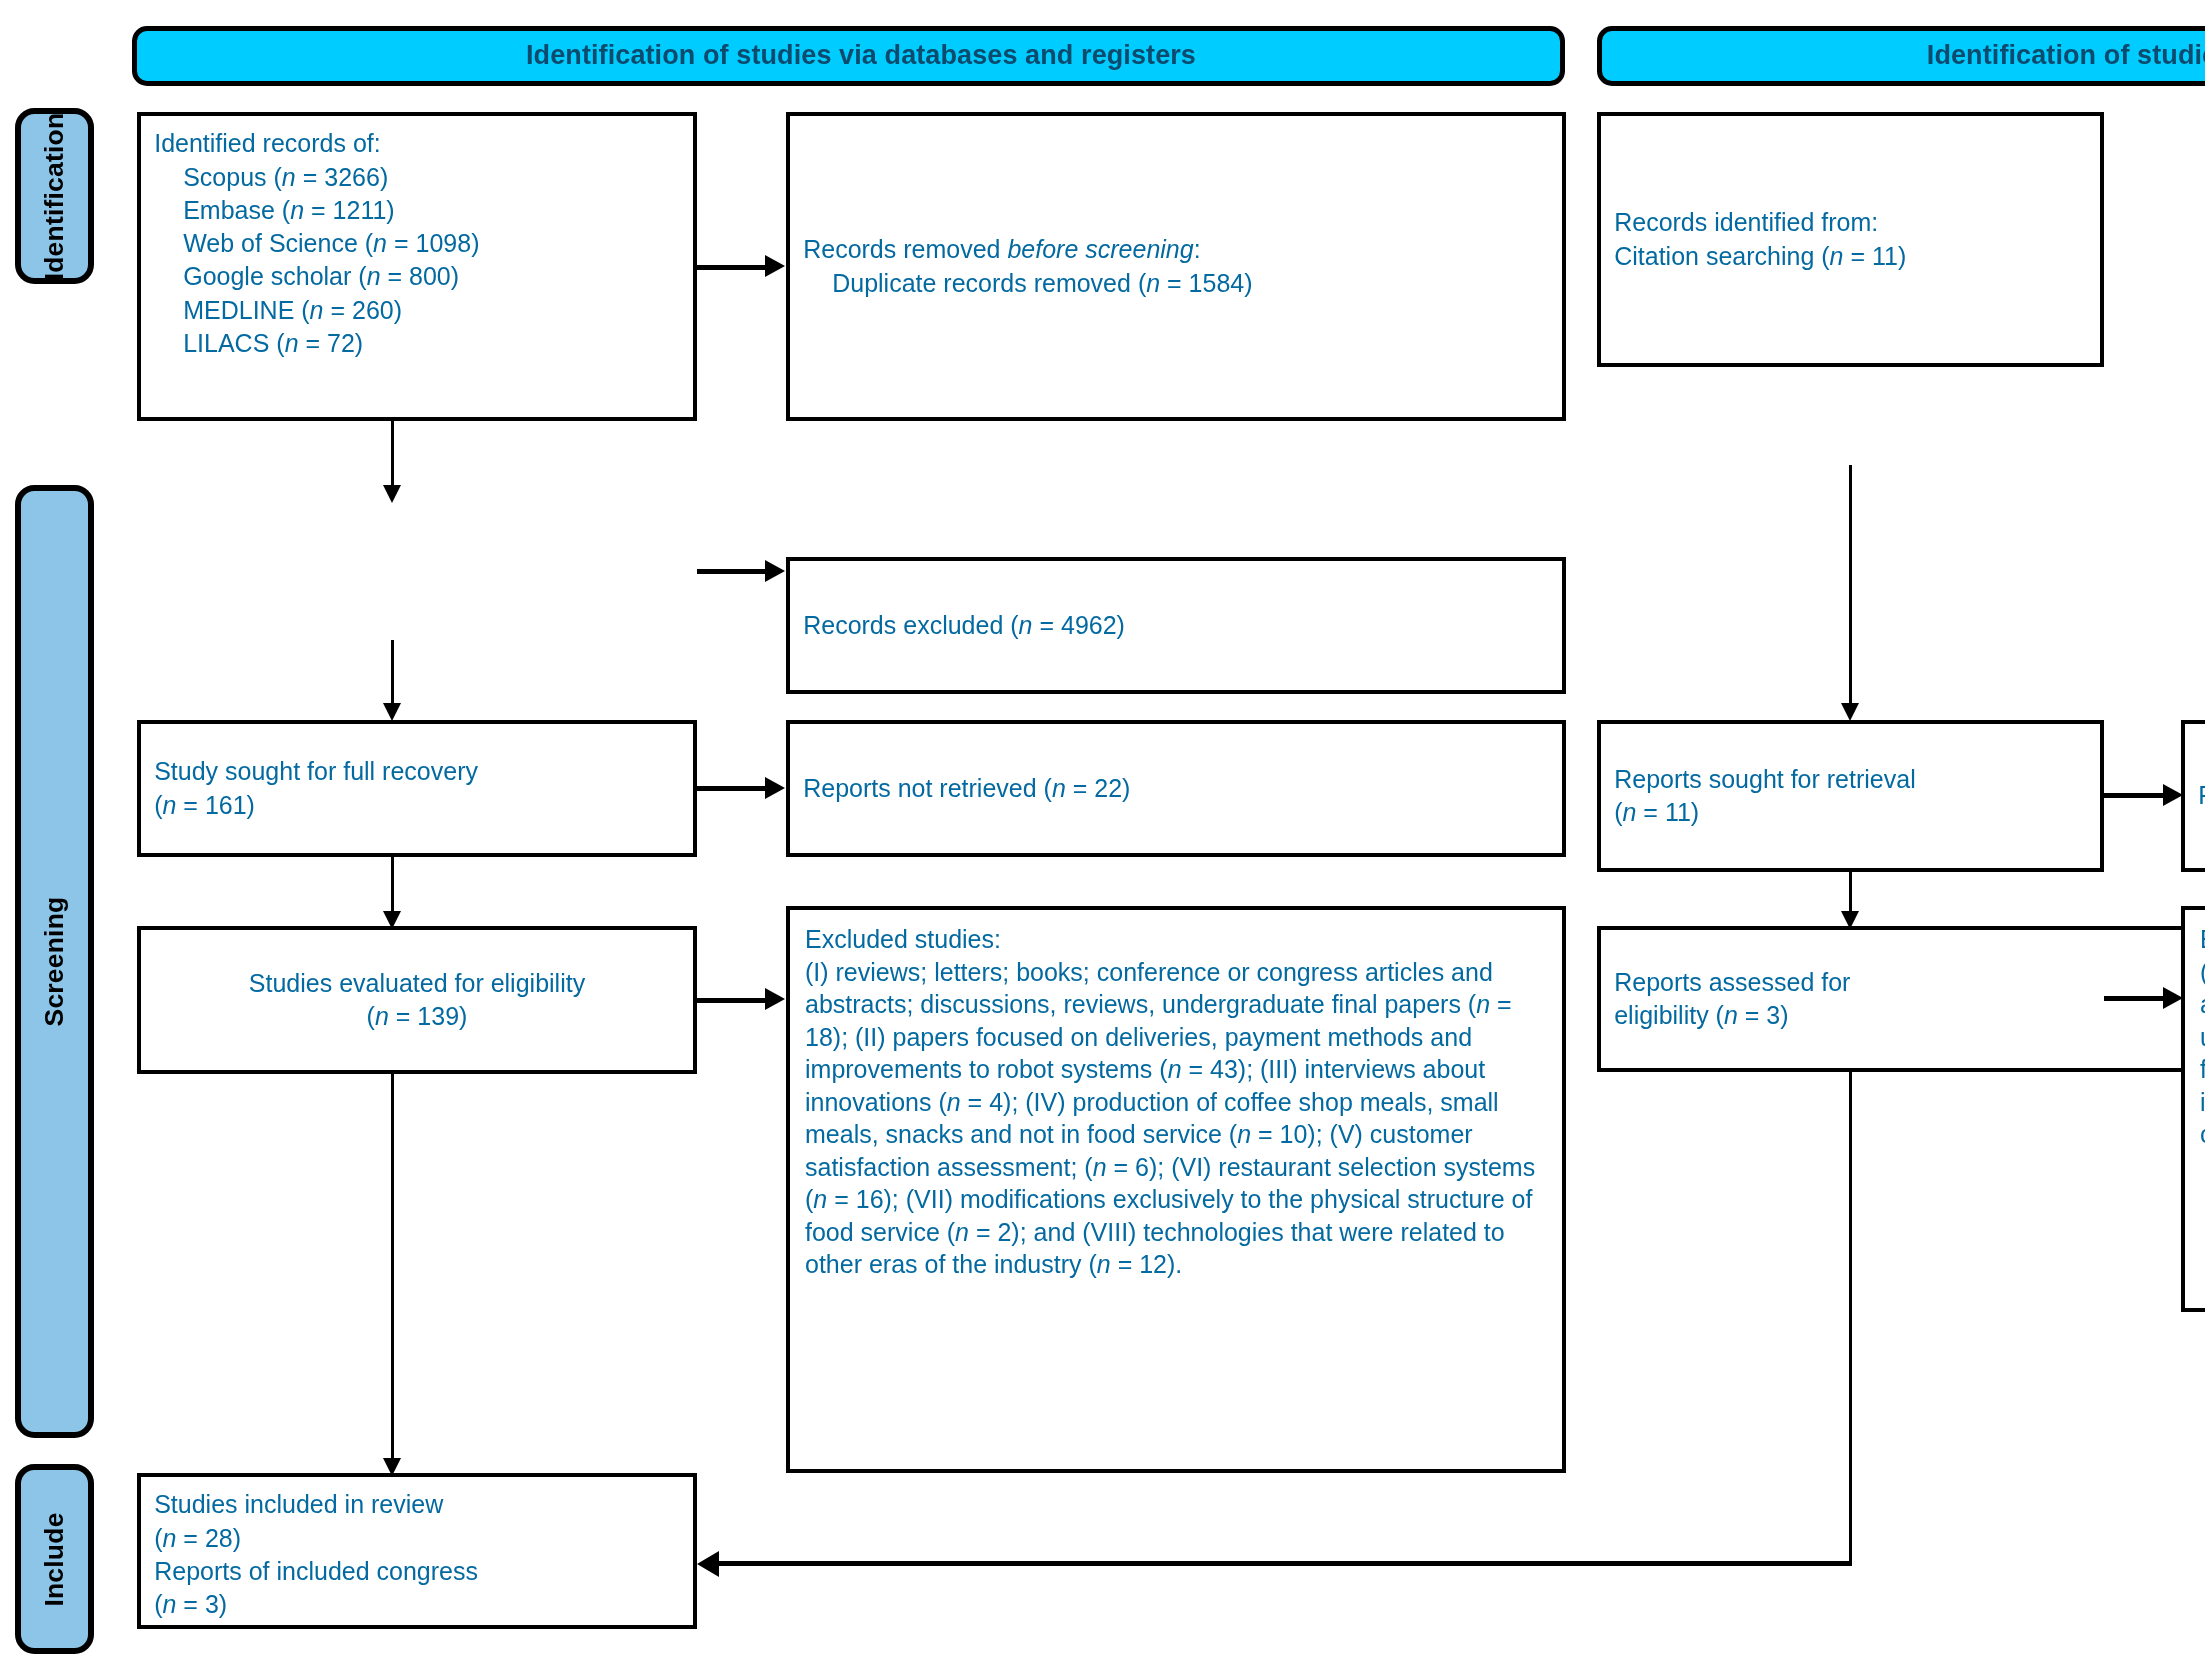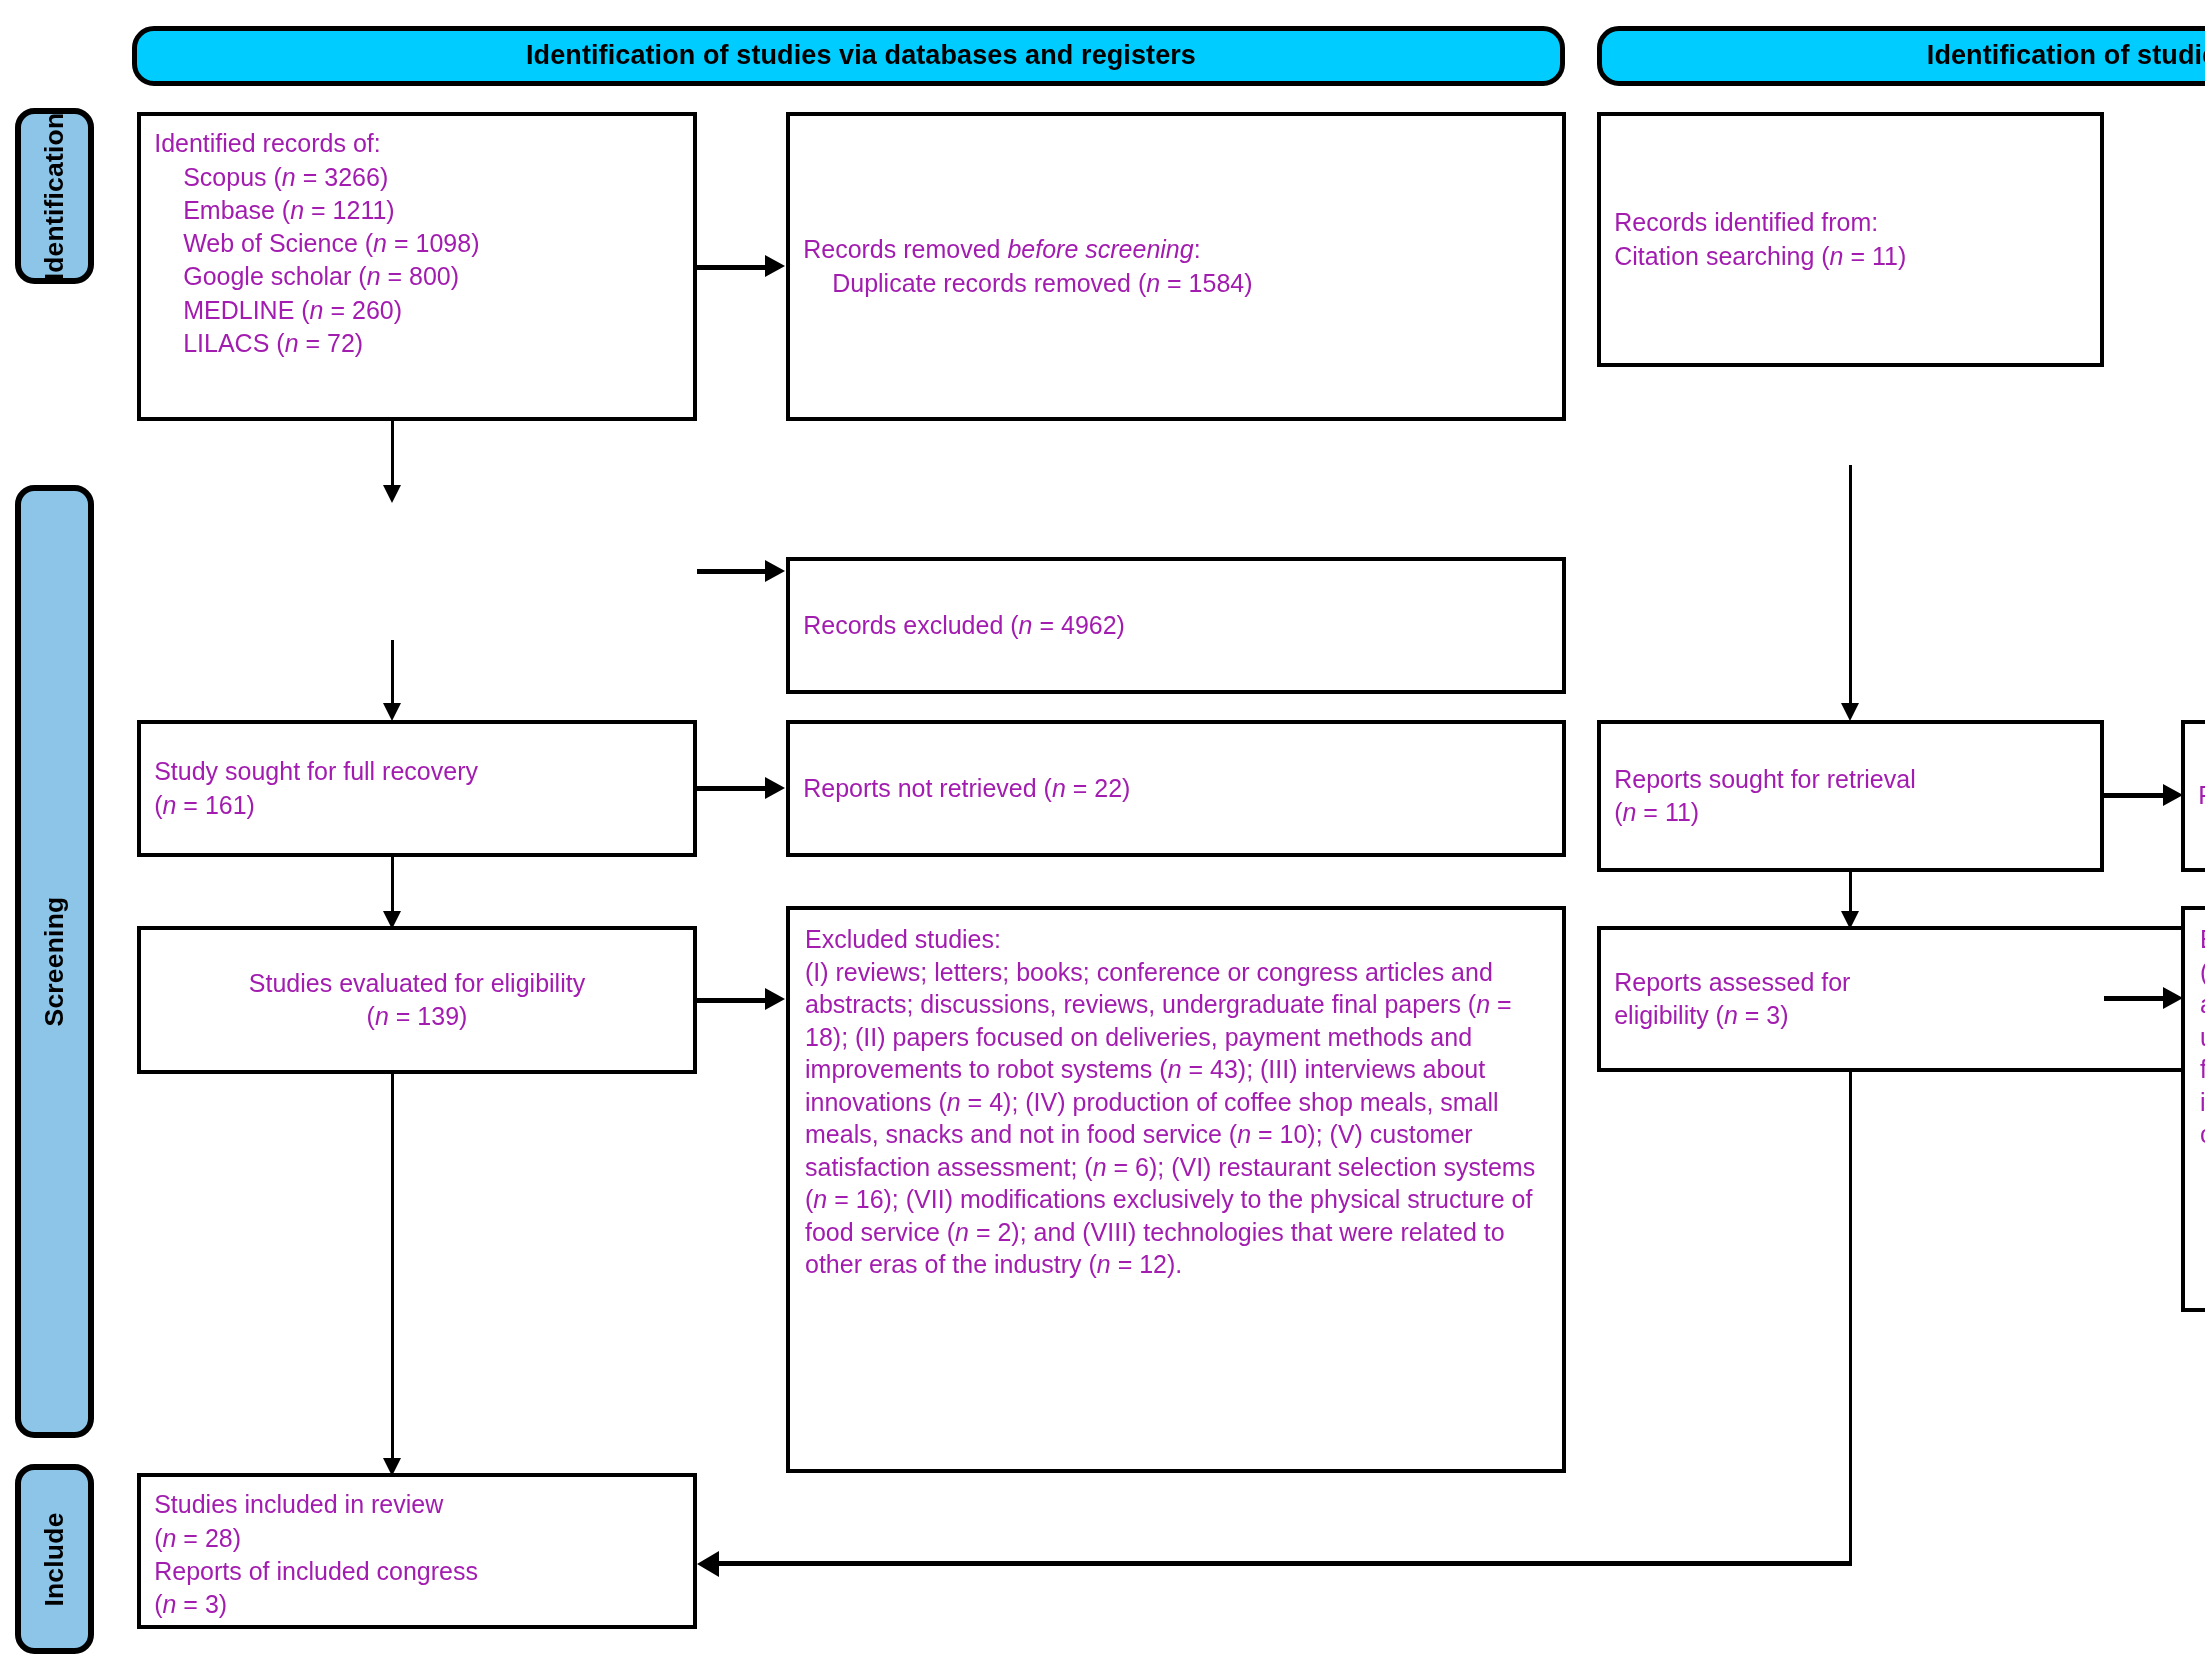--- a/index.html
+++ b/index.html
@@ -18,25 +18,25 @@
     overflow: hidden;
   }
 
   
   .abs { position: absolute; box-sizing: border-box; }
 
   
   .hdr {
     background: #00CCFF;
     border: 5.3px solid #000000;
-    border-radius: 22px;
+    border-radius: 15px;
     display: flex;
     align-items: center;
     justify-content: center;
-    color: #000000;
+    color: #0c4a6e;
     font-weight: bold;
     font-size: 27px;
     letter-spacing: 0.1px;
     text-align: center;
     line-height: 1.1;
     padding-left: 25px;
   }
 
   
   .stage-pill {
@@ -62,21 +62,21 @@
   .box {
     background: #ffffff;
     border: 4px solid #000000;
     display: flex;
     align-items: center;
     padding: 9.7px 13.2px;
   }
   .box .txt {
     font-size: 25px;
     line-height: 1.33;
-    color: #a21caf;
+    color: #0369a1;
     width: 100%;
   }
   .box.vtop { align-items: flex-start; }
   .box.vtop .txt { padding-top: 1.8px; }
 
   .indent { padding-left: 29px; display: block; }
   em.it { font-style: italic; }
 
   
   .vline { background: #000000; width: 3.1px; }

